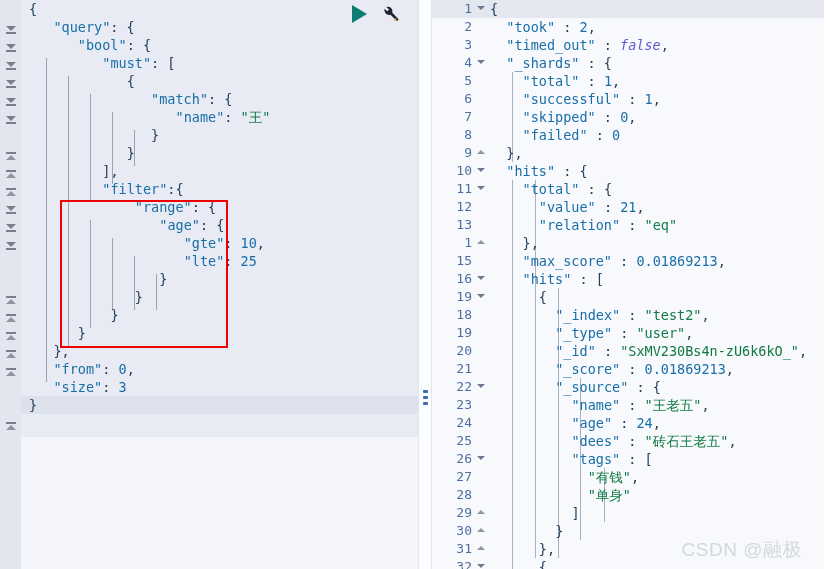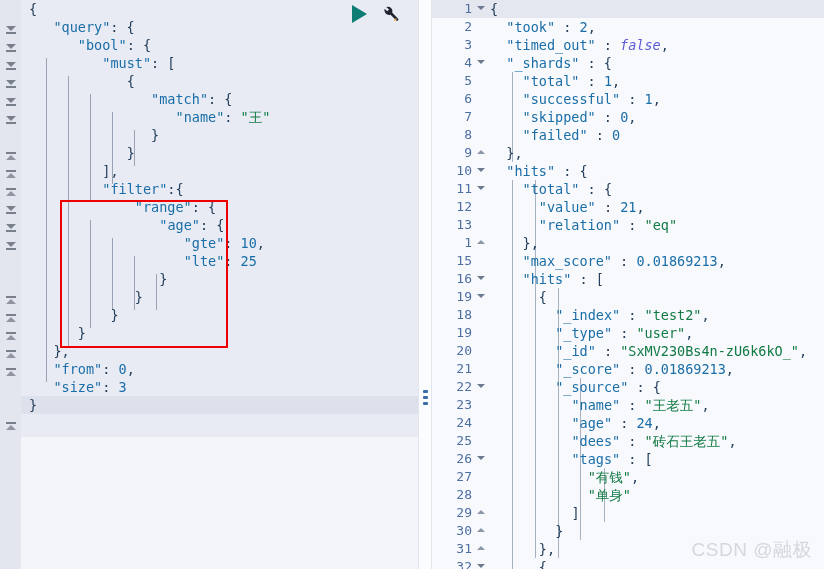--- a/index.html
+++ b/index.html
@@ -196,21 +196,21 @@
     color: #1a6ea8;
   }
   .rguide {
     position: absolute;
     width: 1px;
     background: #a8b1c2;
   }
 
   .watermark {
     position: absolute;
-    right: 12px;
+    right: 22px;
     bottom: 6px;
     font-family: "Liberation Sans", sans-serif;
     font-size: 19px;
     color: #d4d7de;
     letter-spacing: 0.5px;
     z-index: 7;
     pointer-events: none;
     margin-left: 12px;
   }
 </style>

